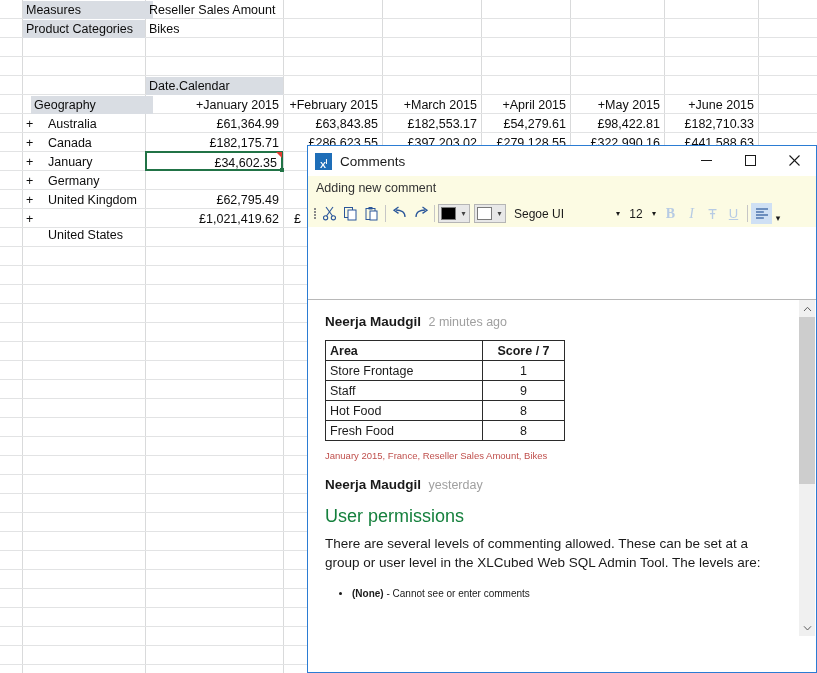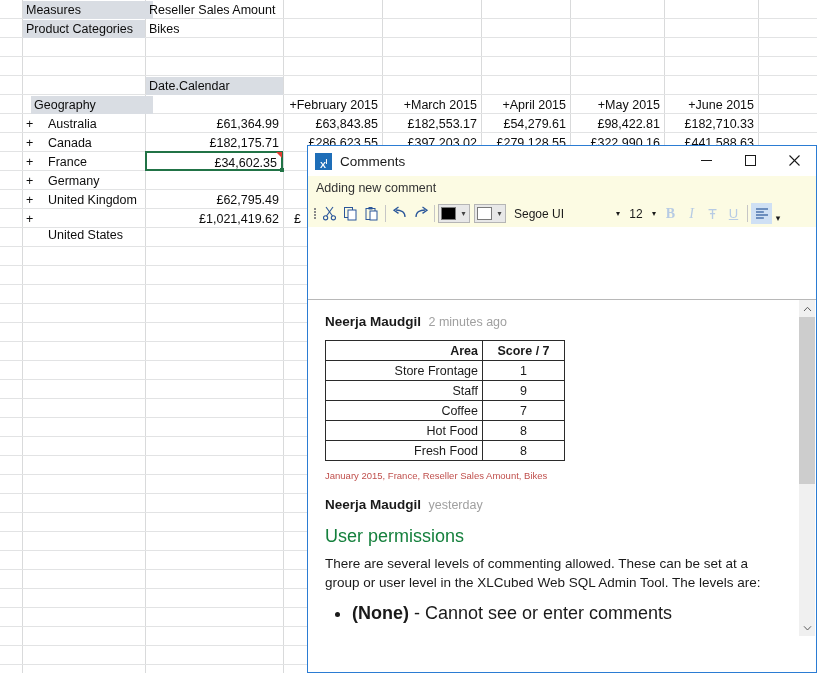--- a/index.html
+++ b/index.html
@@ -233,21 +233,21 @@
     font-size: 12.5px;
     color: #1a1a1a;
   }
   table.score td, table.score th {
     border: 1px solid #2b2b2b;
     height: 20px;
     padding: 0 4px;
     font-weight: normal;
     box-sizing: border-box;
   }
-  table.score .c-area { width: 157px; text-align: right; }
+  table.score .c-area { width: 157px; text-align: left; }
   table.score .c-score { width: 82px; text-align: center; }
   table.score thead th { font-weight: bold; }
 
   .cmt-meta {
     margin-top: 9px;
     font-size: 9.5px;
     color: #c0504d;
   }
   .cmt-h2 {
     font-size: 18px;
@@ -259,21 +259,21 @@
   .cmt-p {
     font-size: 13.5px;
     color: #1a1a1a;
     line-height: 19px;
     margin: 0;
     max-width: 452px;
   }
   .cmt-ul {
     margin: 12px 0 0 0;
     padding-left: 27px;
-    font-size: 18px;
+    font-size: 10px;
     color: #1a1a1a;
     line-height: 19px;
   }
   .cmt-ul b { font-weight: bold; }
 
   
   #sbar {
     position: absolute;
     right: 1px; top: 0;
     width: 16px; height: 336px;
@@ -347,20 +347,21 @@
   <div class="cell hdr padl" style="left:23px; top:1px;  width:130px;">Measures</div>
   <div class="cell padl" style="left:146px; top:1px; width:200px;">Reseller Sales Amount</div>
 
   <div class="cell hdr padl" style="left:23px; top:20px; width:122px;">Product Categories</div>
   <div class="cell padl" style="left:146px; top:20px; width:136px;">Bikes</div>
 
   <div class="cell hdr padl" style="left:146px; top:77px; width:137px;">Date.Calendar</div>
 
   <div class="cell hdr padl" style="left:31px; top:96px; width:122px;">Geography</div>
 
+  <div class="cell num padr" style="left:146px; top:96px; width:136px;">+January 2015</div>
   <div class="cell num padr" style="left:284px; top:96px; width:97px;">+February 2015</div>
   <div class="cell num padr" style="left:383px; top:96px; width:97px;">+March 2015</div>
   <div class="cell num padr" style="left:482px; top:96px; width:87px;">+April 2015</div>
   <div class="cell num padr" style="left:571px; top:96px; width:92px;">+May 2015</div>
   <div class="cell num padr" style="left:665px; top:96px; width:92px;">+June 2015</div>
 
   <div class="cell padl" style="left:23px; top:115px; width:18px;">+</div>
   <div class="cell padl" style="left:45px; top:115px; width:100px;">Australia</div>
   <div class="cell num padr" style="left:146px; top:115px; width:136px;">£61,364.99</div>
   <div class="cell num padr" style="left:284px; top:115px; width:97px;">£63,843.85</div>
@@ -372,21 +373,21 @@
   <div class="cell padl" style="left:23px; top:134px; width:18px;">+</div>
   <div class="cell padl" style="left:45px; top:134px; width:100px;">Canada</div>
   <div class="cell num padr" style="left:146px; top:134px; width:136px;">£182,175.71</div>
   <div class="cell num padr" style="left:284px; top:134px; width:97px;">£286,623.55</div>
   <div class="cell num padr" style="left:383px; top:134px; width:97px;">£397,203.02</div>
   <div class="cell num padr" style="left:482px; top:134px; width:87px;">£279,128.55</div>
   <div class="cell num padr" style="left:571px; top:134px; width:92px;">£322,990.16</div>
   <div class="cell num padr" style="left:665px; top:134px; width:92px;">£441,588.63</div>
 
   <div class="cell padl" style="left:23px; top:153px; width:18px;">+</div>
-  <div class="cell padl" style="left:45px; top:153px; width:100px;">France</div>
+  <div class="cell padl" style="left:45px; top:153px; width:100px;">January</div>
   <div class="cell num padr" style="left:148px; top:154px; width:132px;">£34,602.35</div>
 
   <div class="sel-cell" style="left:145px; top:151px; width:138px; height:20px;"></div>
   <div class="cmt-flag" style="left:276px; top:152px;"></div>
   <div class="sel-handle" style="left:280px; top:168px;"></div>
 
   <div class="cell padl" style="left:23px; top:172px; width:18px;">+</div>
   <div class="cell padl" style="left:45px; top:172px; width:100px;">Germany</div>
 
   <div class="cell padl" style="left:23px; top:191px; width:18px;">+</div>
@@ -529,24 +530,20 @@
           <tbody>
             <tr>
               <td class="c-area">Store Frontage</td>
               <td class="c-score">1</td>
             </tr>
             <tr>
               <td class="c-area">Staff</td>
               <td class="c-score">9</td>
             </tr>
             <tr>
-              <td class="c-area">Coffee</td>
-              <td class="c-score">7</td>
-            </tr>
-            <tr>
               <td class="c-area">Hot Food</td>
               <td class="c-score">8</td>
             </tr>
             <tr>
               <td class="c-area">Fresh Food</td>
               <td class="c-score">8</td>
             </tr>
           </tbody>
         </table>
 

